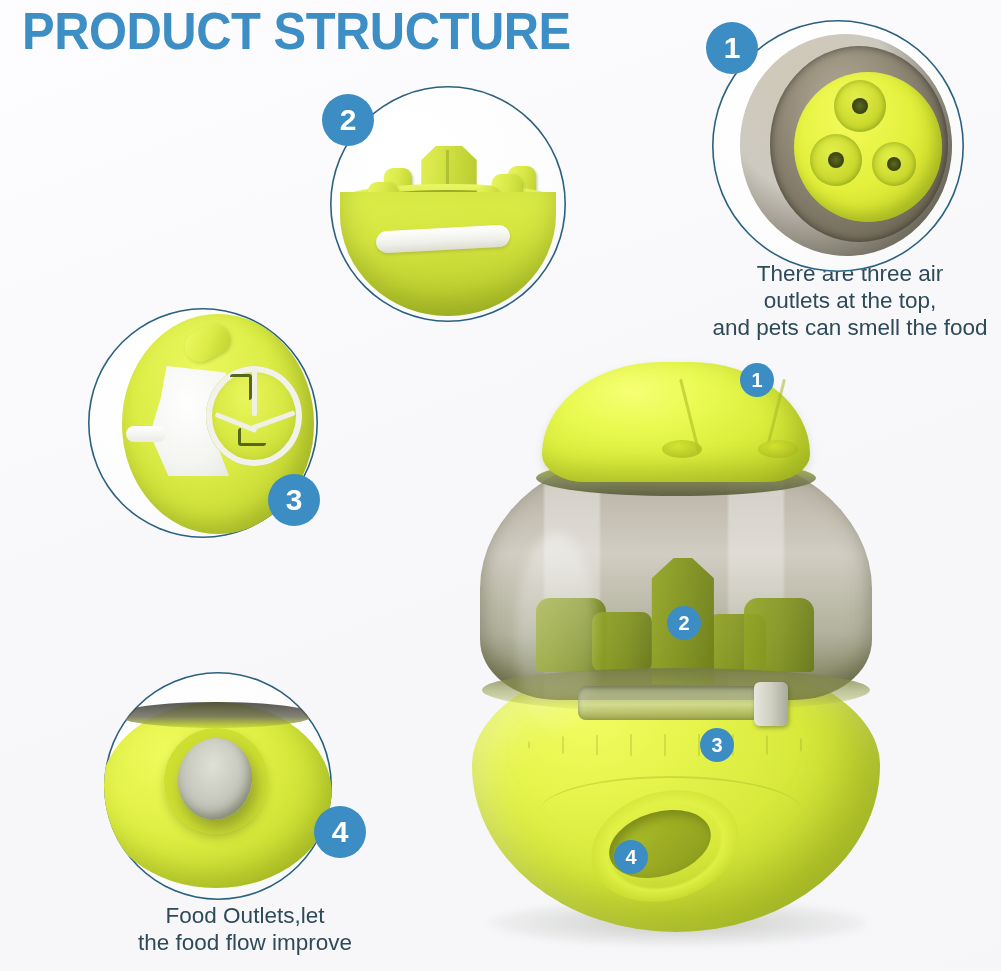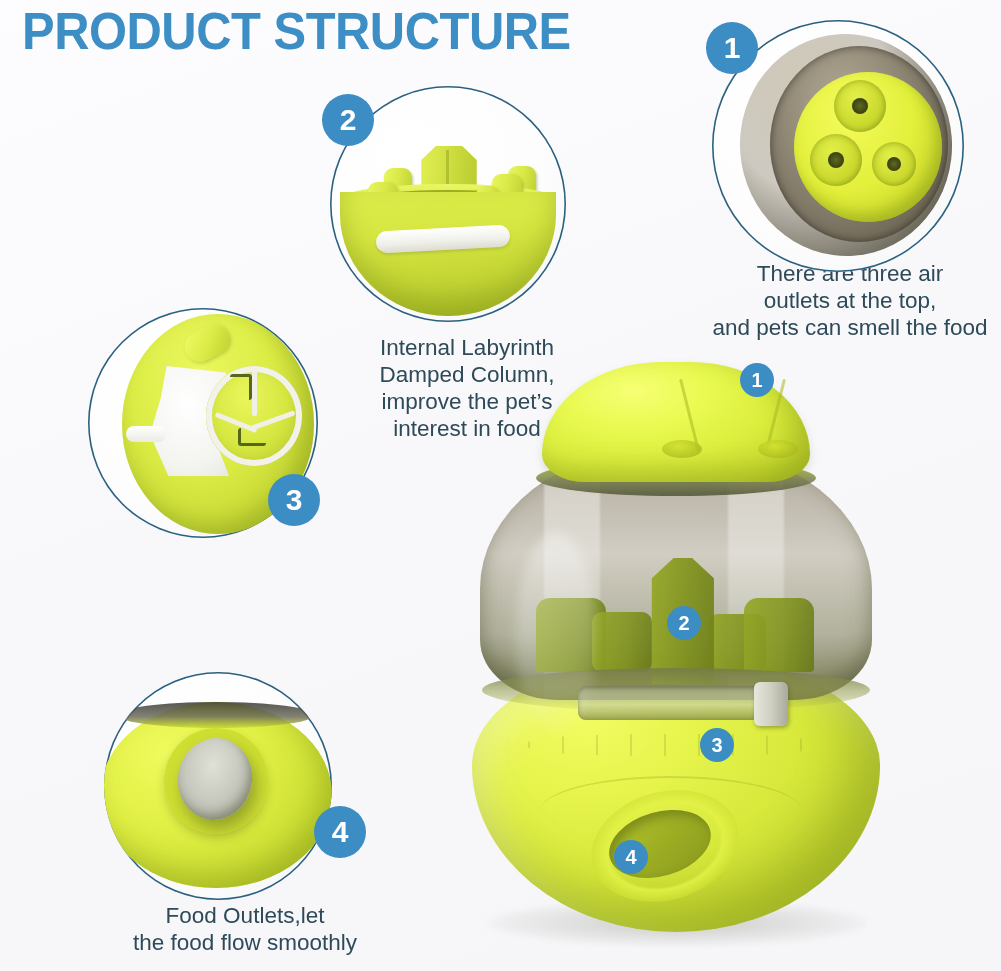--- a/index.html
+++ b/index.html
@@ -379,24 +379,20 @@
     <div class="d2-lip"></div>
     <div class="d2-inner"></div>
     <div class="d2-pillar" id="d2-p1"></div>
     <div class="d2-pillar" id="d2-p3"></div>
     <div class="d2-pillar" id="d2-p5"></div>
     <div class="d2-white2"></div>
     <div class="d2-bowl"></div>
     <div class="d2-white"></div>
   </div>
   <div class="badge badge-lg" style="left:322px; top:94px;">2</div>
-  <div class="caption" style="left:348px; top:334px; width:238px;">Internal Labyrinth
-Damped Column,
-improve the pet’s
-interest in food</div>
 
   <div class="detail" id="detail-3">
     <div class="d3-disc"></div>
     <div class="d3-pill"></div>
     <div class="d3-cut"></div>
     <div class="d3-hub"></div>
     <div class="d3-spoke" id="d3-s1"></div>
     <div class="d3-spoke" id="d3-s2"></div>
     <div class="d3-spoke" id="d3-s3"></div>
     <div class="d3-tab" id="d3-t1"></div>
@@ -406,21 +402,21 @@
   <div class="badge badge-lg" style="left:268px; top:474px;">3</div>
 
   <div class="detail" id="detail-4">
     <div class="d4-body"></div>
     <div class="d4-edge"></div>
     <div class="d4-hole-rim"></div>
     <div class="d4-hole"></div>
   </div>
   <div class="badge badge-lg" style="left:314px; top:806px;">4</div>
   <div class="caption" style="left:92px; top:902px; width:306px;">Food Outlets,let
-the food flow smoothly</div>
+the food flow improve</div>
 
   <div id="main-product">
     <div class="mp-shadow"></div>
 
     <div class="mp-base"></div>
     <div class="mp-ridges"></div>
     <div class="mp-seam"></div>
     <div class="mp-outlet-lip"></div>
     <div class="mp-outlet"></div>
 

